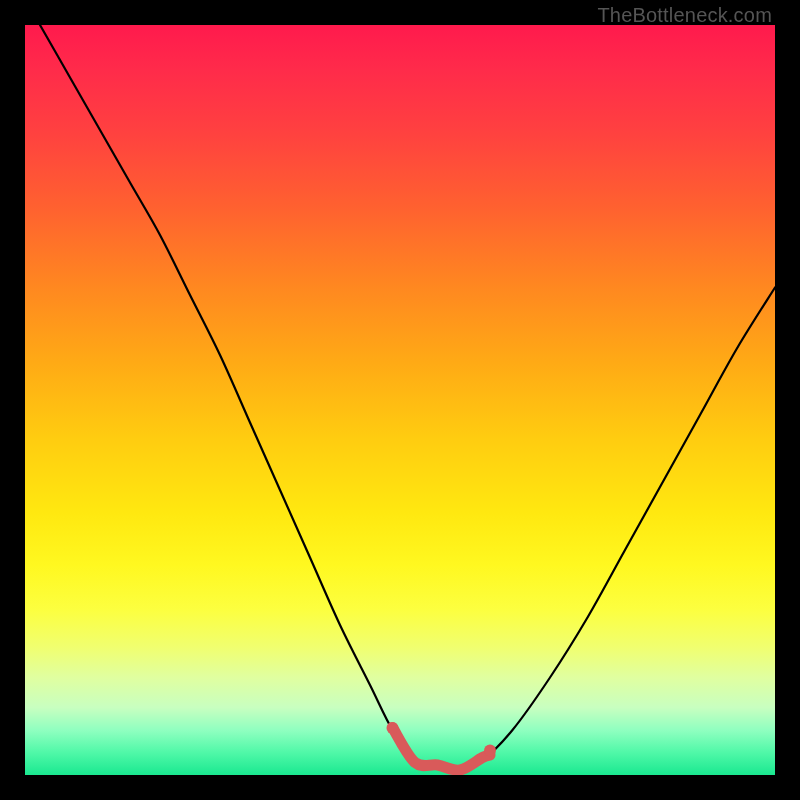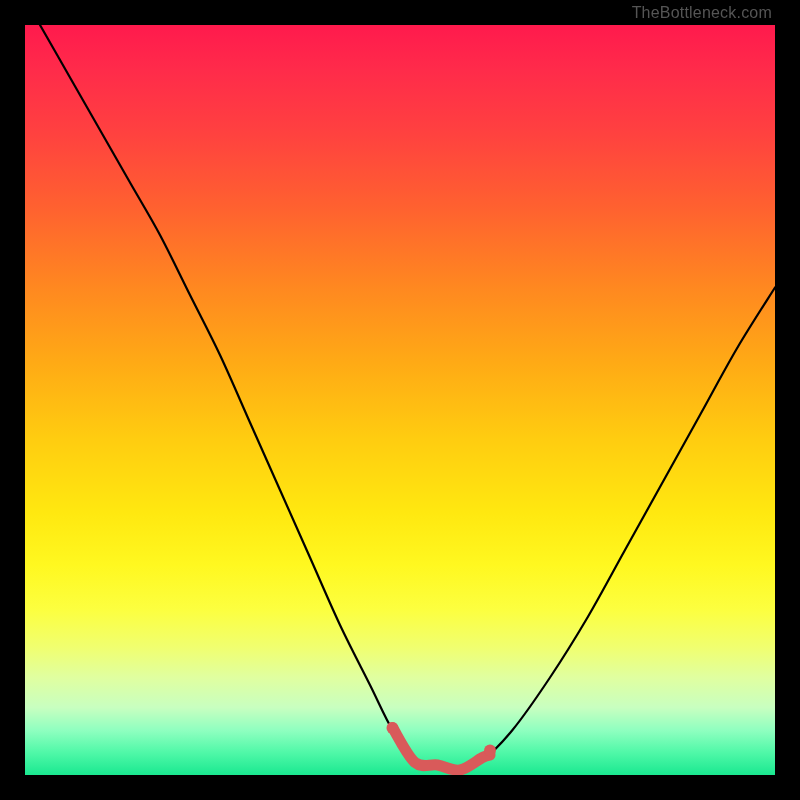--- a/index.html
+++ b/index.html
@@ -42,21 +42,21 @@
       #90ffc0 94%,
       #50f8a8 97%,
       #1ae890 100%
     );
   }
   .watermark {
     position: absolute;
     top: 4px;
     right: 28px;
     color: #555;
-    font-size: 16px;
+    font-size: 20px;
     font-weight: 500;
     letter-spacing: 0.2px;
     z-index: 10;
   }
   svg.curve {
     position: absolute;
     top: 25px;
     left: 25px;
     width: 750px;
     height: 750px;

